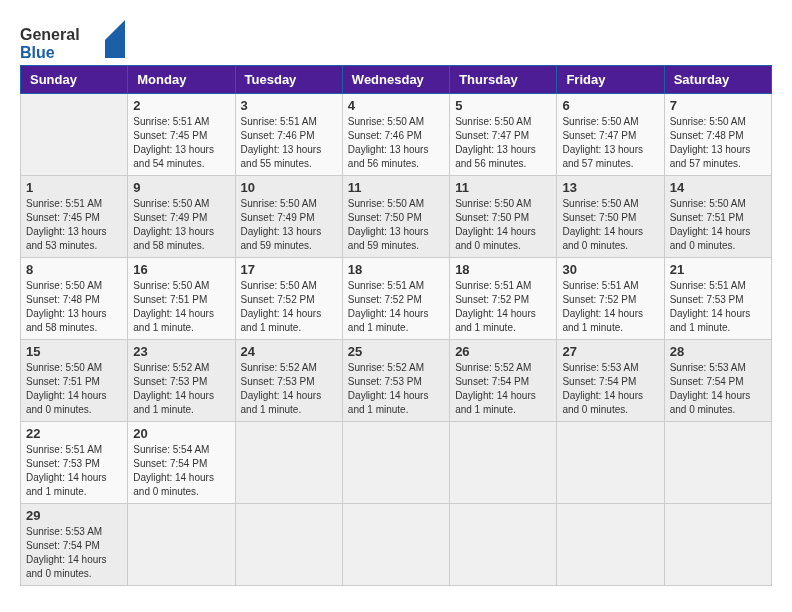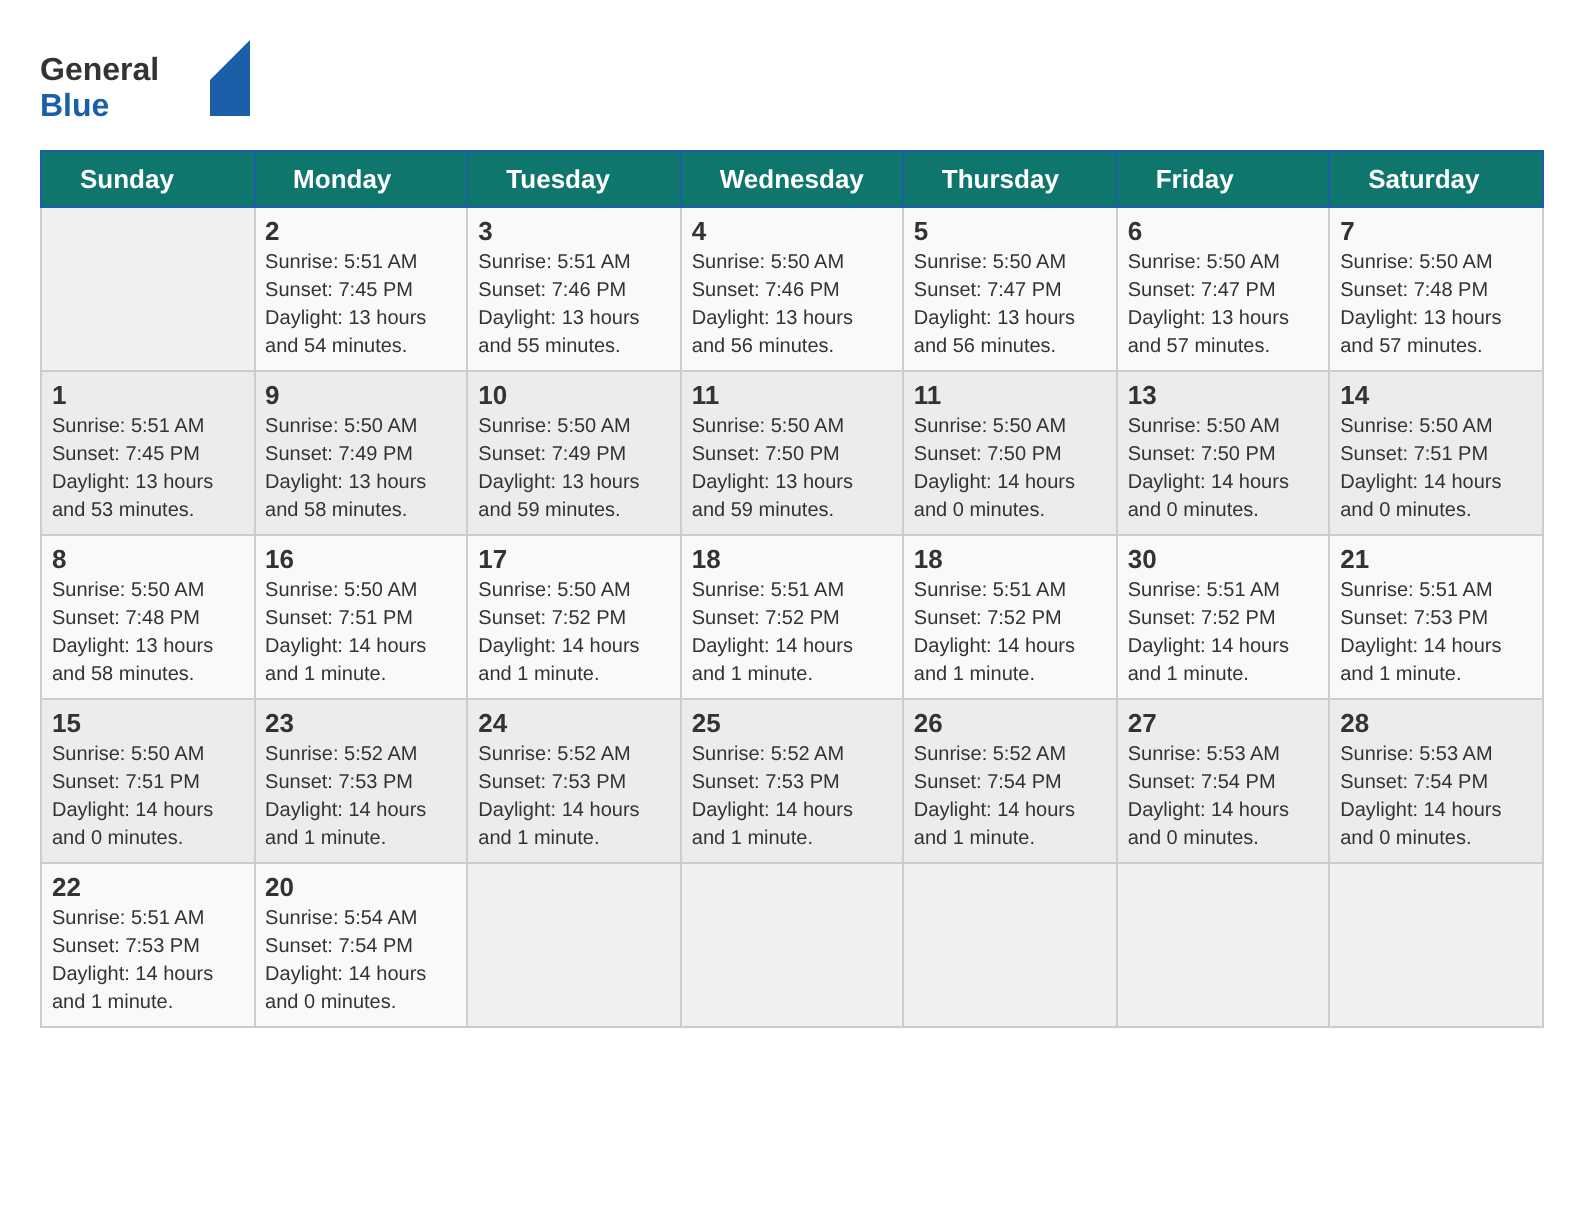--- a/index.html
+++ b/index.html
@@ -7,21 +7,20 @@
       font-family: Arial, sans-serif;
       background: #fff;
       width: 792px;
       min-height: 612px;
       padding: 20px;
     }
     .header-area {
       display: flex;
       justify-content: space-between;
       align-items: flex-start;
-      margin-bottom: 10px;
     }
     .logo {
       display: flex;
       align-items: center;
       gap: 4px;
     }
     .title-area {
       text-align: right;
     }
     .month-title {
@@ -32,23 +31,23 @@
     .location-title {
       font-size: 16px;
       color: #555;
     }
     table {
       width: 100%;
       border-collapse: collapse;
       font-size: 11px;
     }
     thead tr th {
-      background-color: #0f766e;
+      background-color: #4c1d95;
       color: #fff;
-      padding: 6px 19px;
+      padding: 6px 9px;
       text-align: left;
       font-size: 13px;
       font-weight: bold;
       border: 1px solid #1a5fa8;
     }
     tbody tr td {
       border: 1px solid #ccc;
       padding: 4px 5px;
       vertical-align: top;
       width: calc(100% / 7);
@@ -319,14 +318,29 @@
 Sunset: 7:54 PM
 Daylight: 14 hours
 and 0 minutes.</div>
         </td>
         <td class="empty-cell"></td>
         <td class="empty-cell"></td>
         <td class="empty-cell"></td>
         <td class="empty-cell"></td>
         <td class="empty-cell"></td>
       </tr>
+      <tr>
+        <td>
+          <span class="day-number">29</span>
+          <div class="day-info" style="white-space: pre-line;">Sunrise: 5:53 AM
+Sunset: 7:54 PM
+Daylight: 14 hours
+and 0 minutes.</div>
+        </td>
+        <td class="empty-cell"></td>
+        <td class="empty-cell"></td>
+        <td class="empty-cell"></td>
+        <td class="empty-cell"></td>
+        <td class="empty-cell"></td>
+        <td class="empty-cell"></td>
+      </tr>
     </tbody>
 </table>
 
 </body></html>

